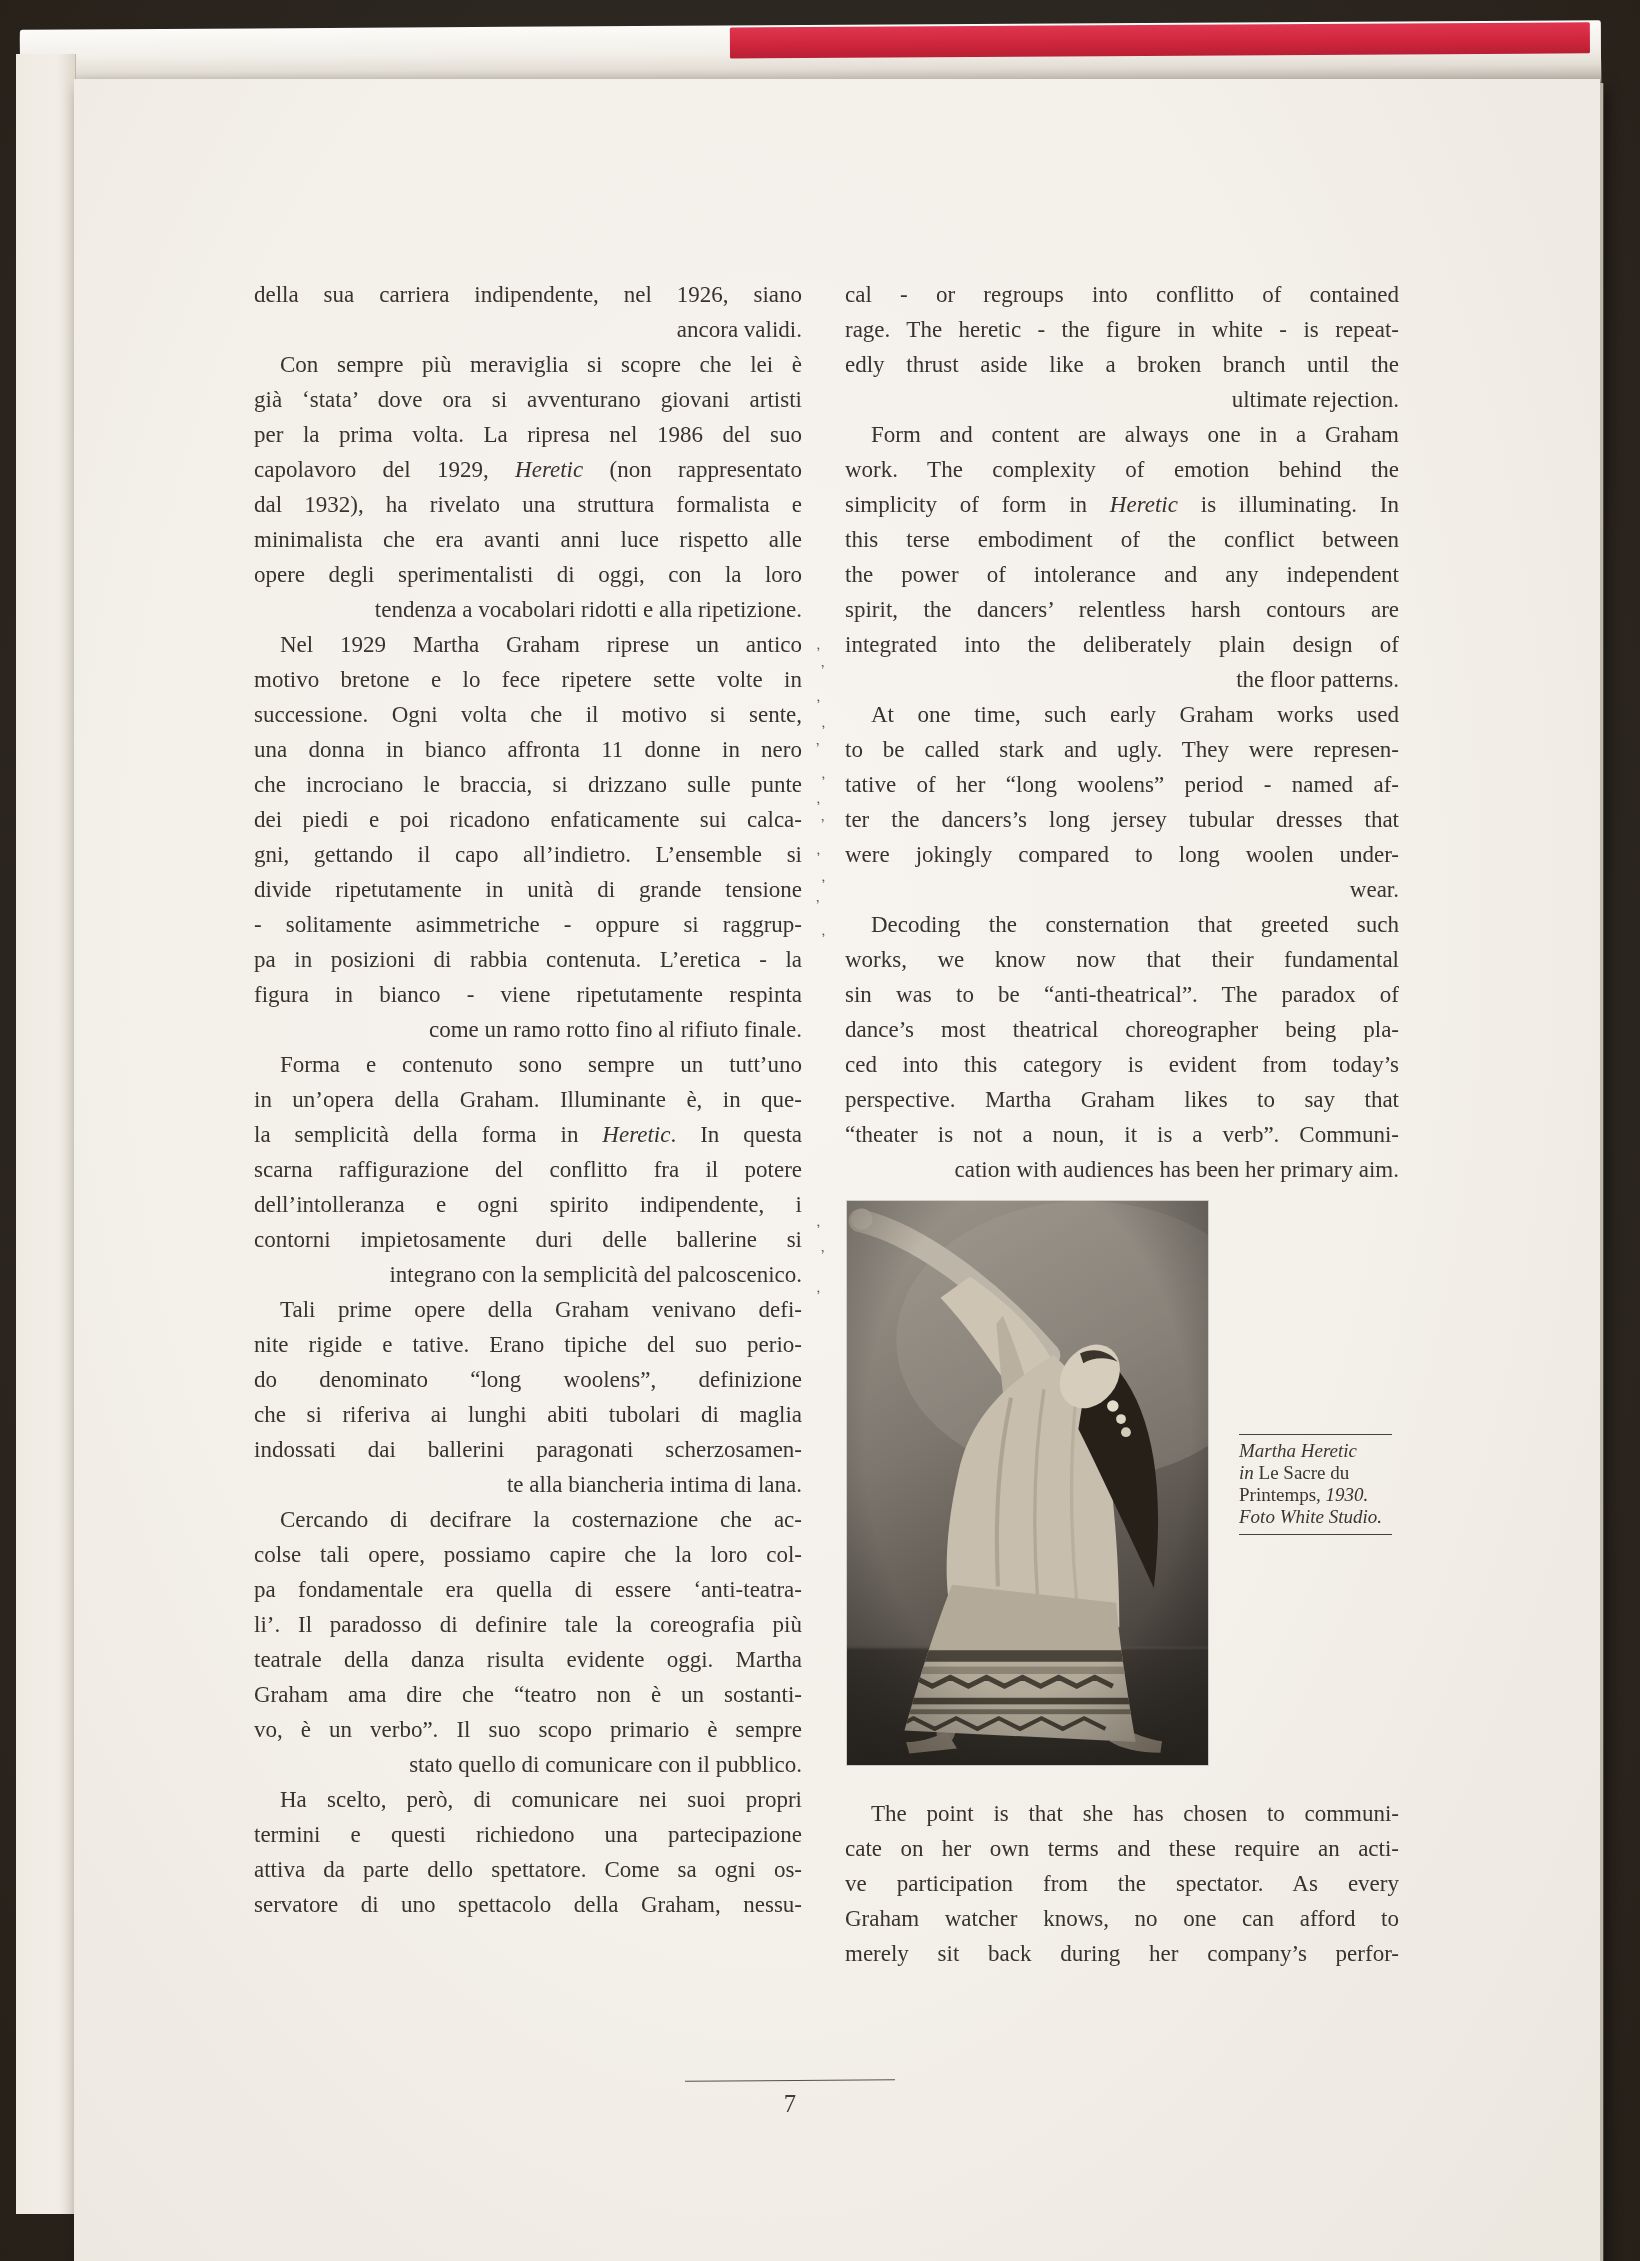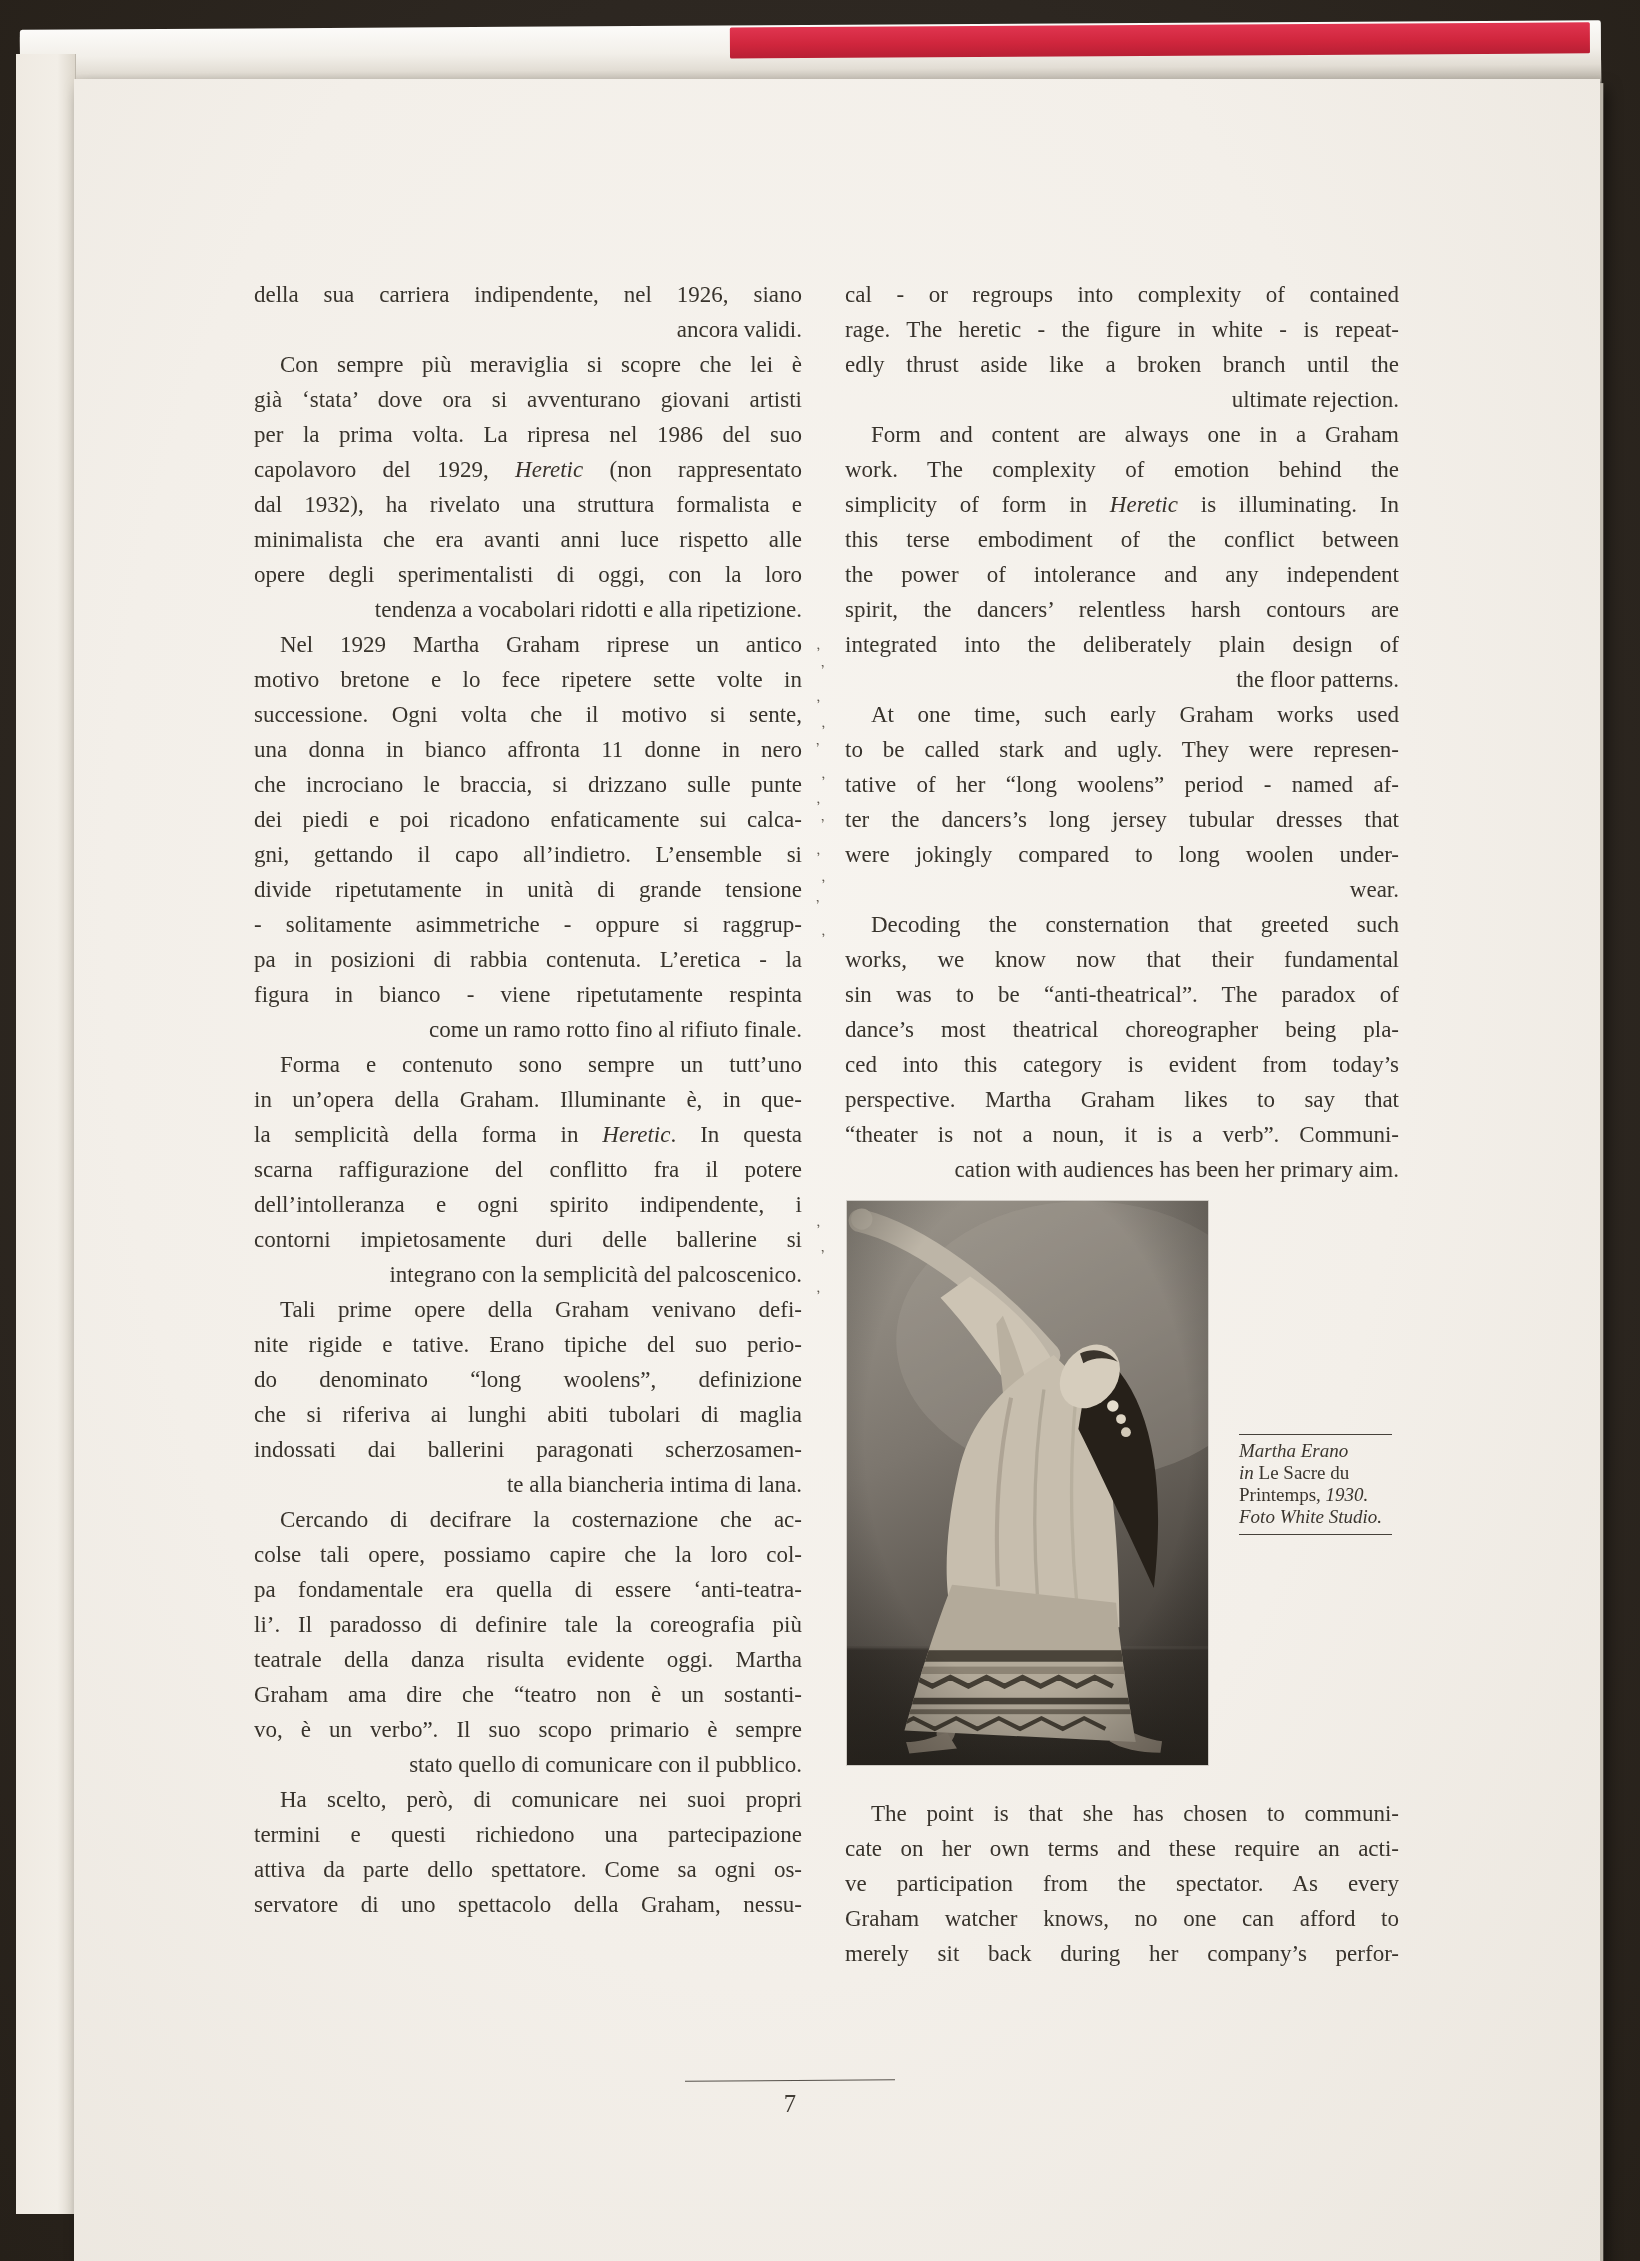--- a/index.html
+++ b/index.html
@@ -123,21 +123,21 @@
         <div class="line">Graham ama dire che “teatro non è un sostanti-</div>
         <div class="line">vo, è un verbo”. Il suo scopo primario è sempre</div>
         <div class="line last">stato quello di comunicare con il pubblico.</div>
         <div class="line indent">Ha scelto, però, di comunicare nei suoi propri</div>
         <div class="line">termini e questi richiedono una partecipazione</div>
         <div class="line">attiva da parte dello spettatore. Come sa ogni os-</div>
         <div class="line">servatore di uno spettacolo della Graham, nessu-</div>
       </div>
 
     <div class="col col-right-top" id="col-right-top">
-        <div class="line">cal - or regroups into complexity of contained</div>
+        <div class="line">cal - or regroups into conflitto of contained</div>
         <div class="line">rage. The heretic - the figure in white - is repeat-</div>
         <div class="line">edly thrust aside like a broken branch until the</div>
         <div class="line last">ultimate rejection.</div>
         <div class="line indent">Form and content are always one in a Graham</div>
         <div class="line">work. The complexity of emotion behind the</div>
         <div class="line">simplicity of form in <i>Heretic</i> is illuminating. In</div>
         <div class="line">this terse embodiment of the conflict between</div>
         <div class="line">the power of intolerance and any independent</div>
         <div class="line">spirit, the dancers’ relentless harsh contours are</div>
         <div class="line">integrated into the deliberately plain design of</div>
@@ -216,21 +216,21 @@
           <rect x="52" y="606" width="312" height="8" fill="#4a443a"></rect>
           <rect x="52" y="620" width="314" height="6" fill="#6f675a"></rect>
           <path d="M55 644 l26 -13 l26 13 l26 -13 l26 13 l26 -13 l26 13 l26 -13 l26 13 l26 -13 l26 13" stroke="#453f35" stroke-width="5" fill="none"></path>
         </g>
 
         <rect width="440" height="688" fill="url(#vig)"></rect>
       </svg>
     </figure>
 
     <div class="caption" id="caption">
-        <div class="cap-line"><span class="it">Martha Erano</span></div>
+        <div class="cap-line"><span class="it">Martha Heretic</span></div>
         <div class="cap-line"><span class="it">in </span><span>Le Sacre du</span></div>
         <div class="cap-line"><span>Printemps, </span><span class="it">1930.</span></div>
         <div class="cap-line"><span class="it">Foto White Studio.</span></div>
       </div>
 
     <div class="col col-right-bottom" id="col-right-bottom">
         <div class="line indent">The point is that she has chosen to communi-</div>
         <div class="line">cate on her own terms and these require an acti-</div>
         <div class="line">ve participation from the spectator. As every</div>
         <div class="line">Graham watcher knows, no one can afford to</div>

